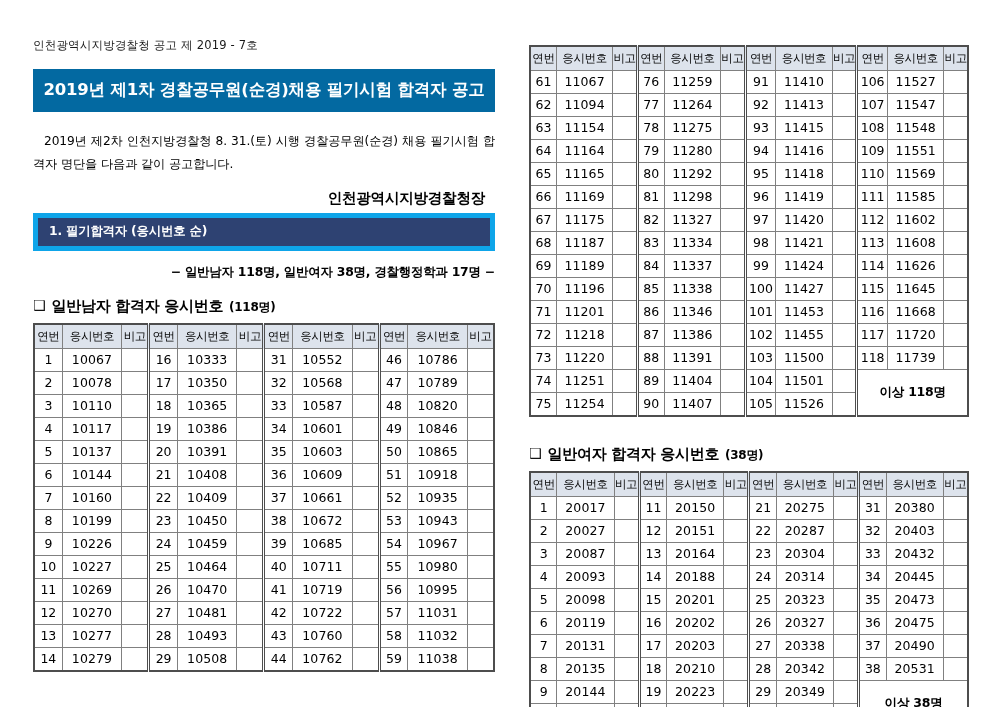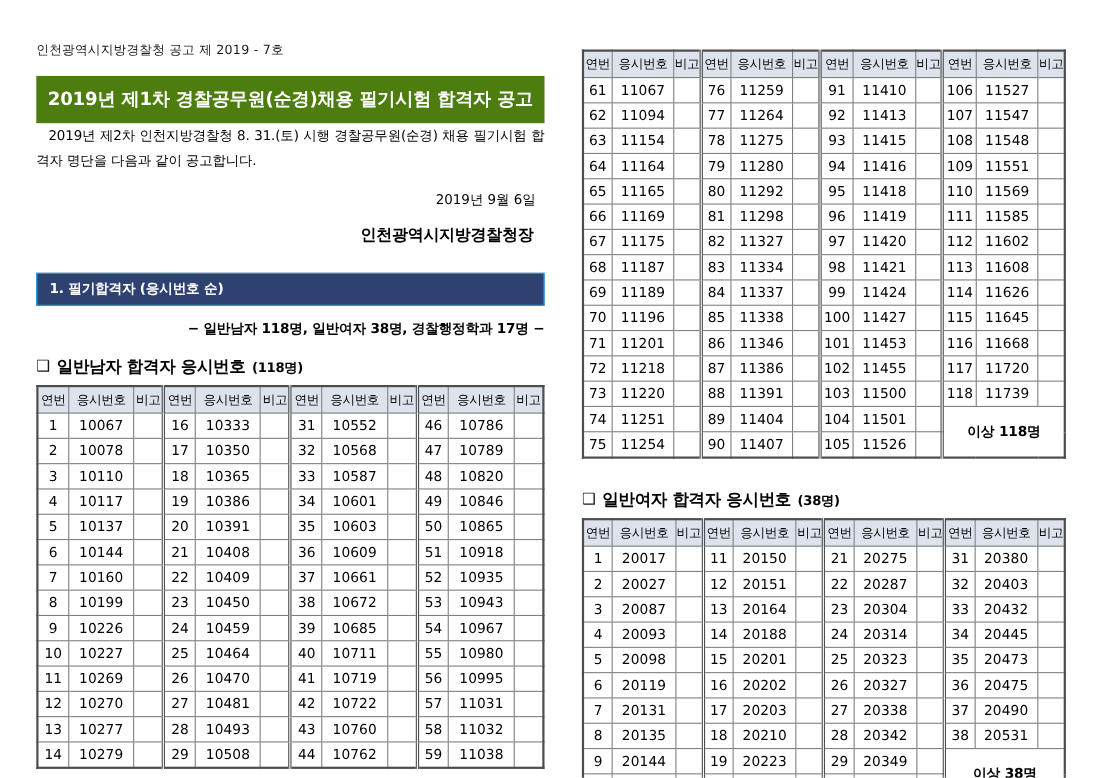--- a/index.html
+++ b/index.html
@@ -30,30 +30,31 @@
     width: 462px;
   }
   .doc-ref {
     font-size: 11.5px;
     letter-spacing: .2px;
     color: #1a1a1a;
     margin-bottom: 16px;
     white-space: nowrap;
   }
   .title-bar {
-    background: #4d7c0f;
+    background: #0369a1;
     color: #ffffff;
     text-align: center;
     font-size: 16.5px;
     font-weight: bold;
     letter-spacing: -.2px;
     padding: 12px 4px 13px;
     line-height: 1.1;
   }
   .intro {
+    margin-top: 18px;
     font-size: 12.2px;
     line-height: 1.85;
     text-align: justify;
     text-indent: 11px;
     letter-spacing: -.1px;
   }
   .date-line {
     margin-top: 16px;
     text-align: right;
     font-size: 12.2px;
@@ -61,23 +62,23 @@
   }
   .authority {
     margin-top: 14px;
     text-align: right;
     font-size: 14.5px;
     font-weight: bold;
     letter-spacing: -.2px;
     padding-right: 10px;
   }
   .section-bar {
-    margin-top: 25px;
+    margin-top: 5px;
     background: #2e4272;
-    border: 1px solid #0ea5e9;
+    border: 5px solid #0ea5e9;
     color: #ffffff;
     font-size: 12.4px;
     font-weight: bold;
     padding: 5px 0 6px 11px;
     letter-spacing: -.2px;
   }
   .subnote {
     margin-top: 13px;
     text-align: right;
     font-size: 12.4px;
@@ -167,21 +168,20 @@
 <div class="page">
 
   <div class="left-col">
 
     <div class="doc-ref">인천광역시지방경찰청 공고 제 2019 - 7호</div>
 
     <div class="title-bar">2019년 제1차 경찰공무원(순경)채용 필기시험 합격자 공고</div>
 
     <div class="intro">2019년 제2차 인천지방경찰청 8. 31.(토) 시행 경찰공무원(순경) 채용 필기시험 합격자 명단을 다음과 같이 공고합니다.</div>
 
-    <div class="date-line">2019년 9월 6일</div>
 
     <div class="authority">인천광역시지방경찰청장</div>
 
     <div class="section-bar">1. 필기합격자 (응시번호 순)</div>
 
     <div class="subnote">− 일반남자 118명, 일반여자 38명, 경찰행정학과 17명 −</div>
 
     <div class="tbl-heading" style="margin-top:16px;">
       <span class="box-glyph">❑</span>
       <span class="h-main">일반남자 합격자 응시번호</span>

